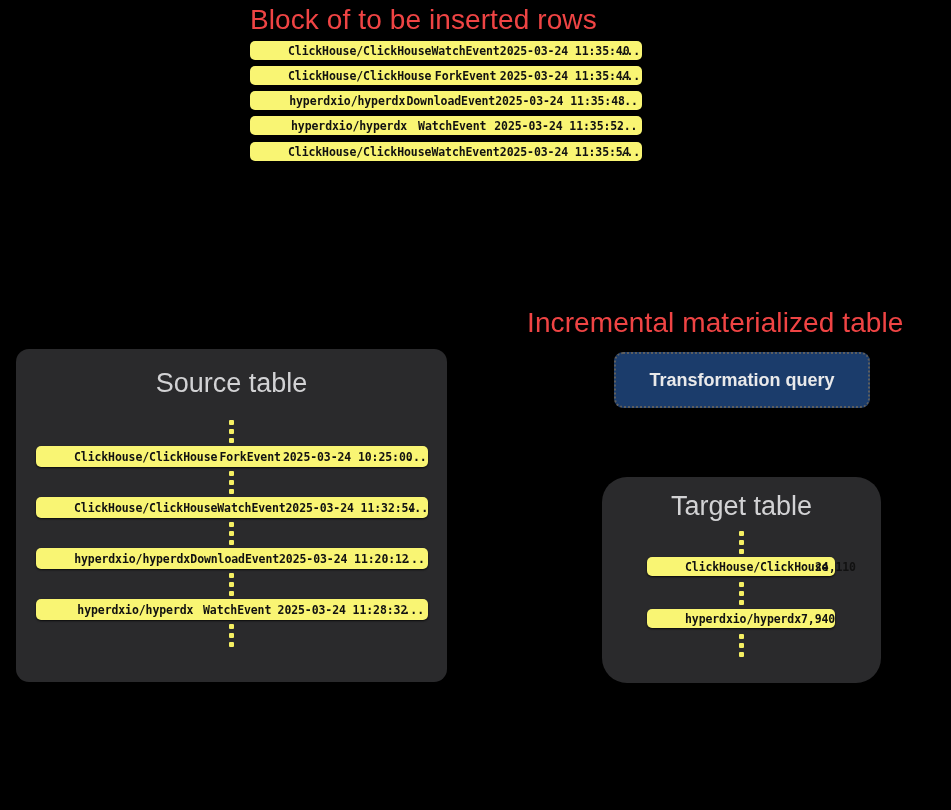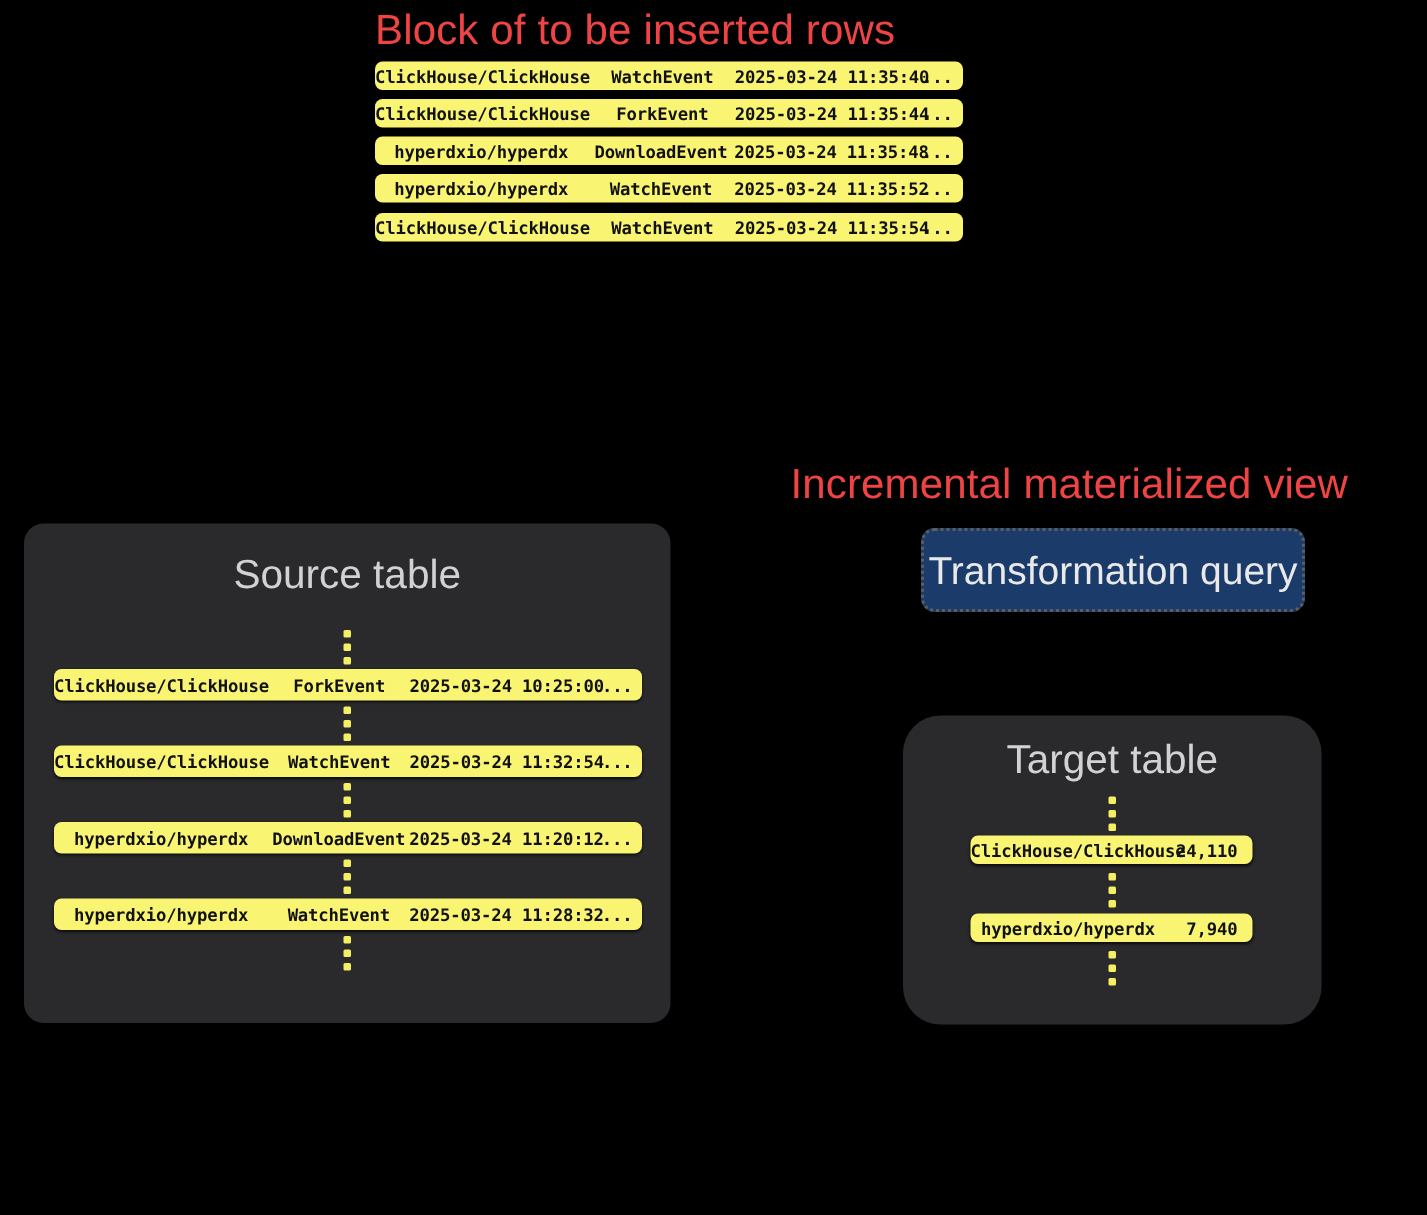--- a/index.html
+++ b/index.html
@@ -53,20 +53,21 @@
     box-sizing: border-box;
     display: flex;
     align-items: center;
     font-family: "DejaVu Sans Mono", "Liberation Mono", monospace;
     font-size: 11.5px;
     font-weight: 700;
     color: #111111;
     white-space: nowrap;
     box-shadow: 0 1px 2px rgba(0,0,0,0.75);
     letter-spacing: -0.1px;
+    padding-left: 38px;
   }
   .row .c-repo   { text-align: center; }
   .row .c-event  { text-align: center; }
   .row .c-ts     { text-align: center; }
   .row .c-more   { text-align: center; }
   .row .c-count  { text-align: right; }
 
   
   .block-row { height: 19px; }
   .block-row .c-repo  { width: 148px; }
@@ -107,22 +108,22 @@
   .query-box {
     position: absolute;
     background: #1b3c6b;
     border: 2px dotted #5e5e5e;
     border-radius: 9px;
     box-sizing: border-box;
     display: flex;
     align-items: center;
     justify-content: center;
     color: #e9e9ea;
-    font-size: 26px;
-    font-weight: 400;
+    font-size: 18px;
+    font-weight: 700;
     white-space: nowrap;
     box-shadow: 0 1px 3px rgba(0,0,0,0.7);
   }
 </style>
 </head>
 <body>
 
 <div class="heading" style="left:250px; top:6px;">Block of to be inserted rows</div>
 
 <div>
@@ -213,21 +214,21 @@
     <span class="c-more">...</span>
   </div>
 
   <div class="vdots" style="left:213px; top:275px; height:23px;">
     <i></i>
       <i></i>
       <i></i>
   </div>
 </div>
 
-<div class="heading" style="left:527px; top:309px;">Incremental materialized view</div>
+<div class="heading" style="left:527px; top:309px;">Incremental materialized table</div>
 
 <div class="query-box" style="left:614px; top:352px; width:256px; height:56px;">
   <span>Transformation query</span>
 </div>
 
 <div class="panel" style="left:602px; top:477px; width:279px; height:206px;border-radius:25px;">
   <div class="panel-title" style="top:16px;">Target table</div>
 
   <div class="vdots" style="left:137px; top:54px; height:23px;">
     <i></i>

